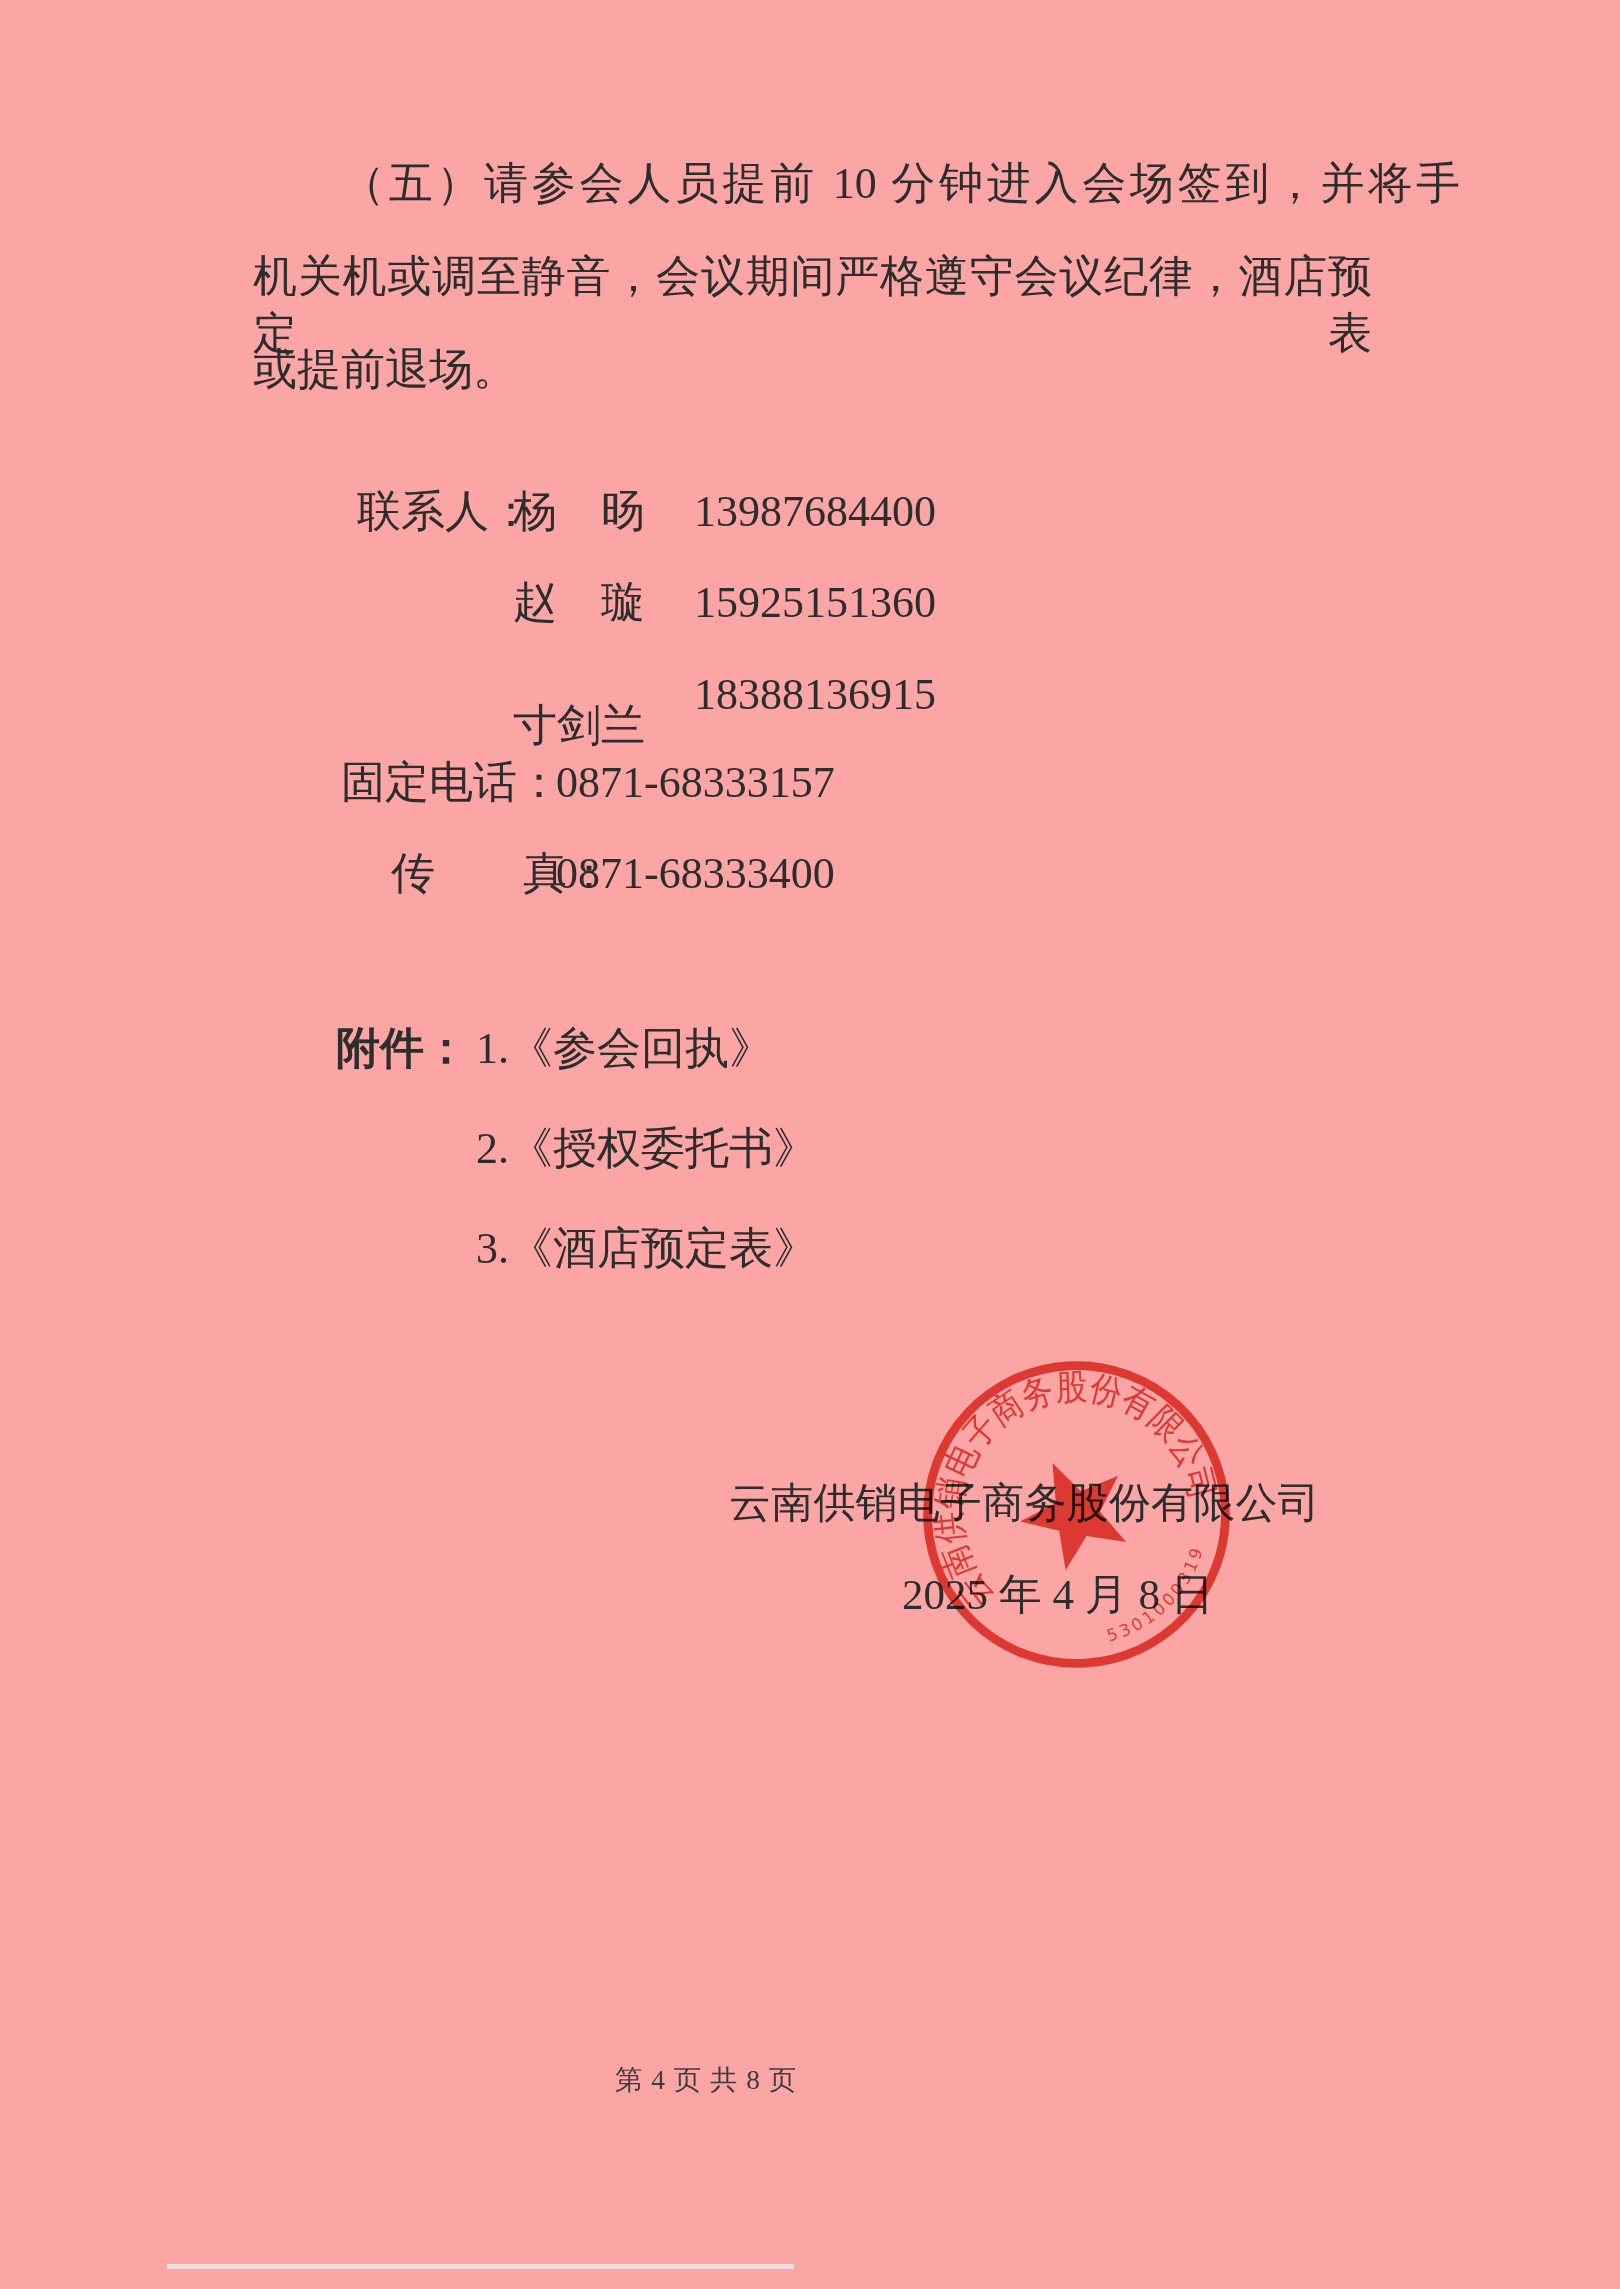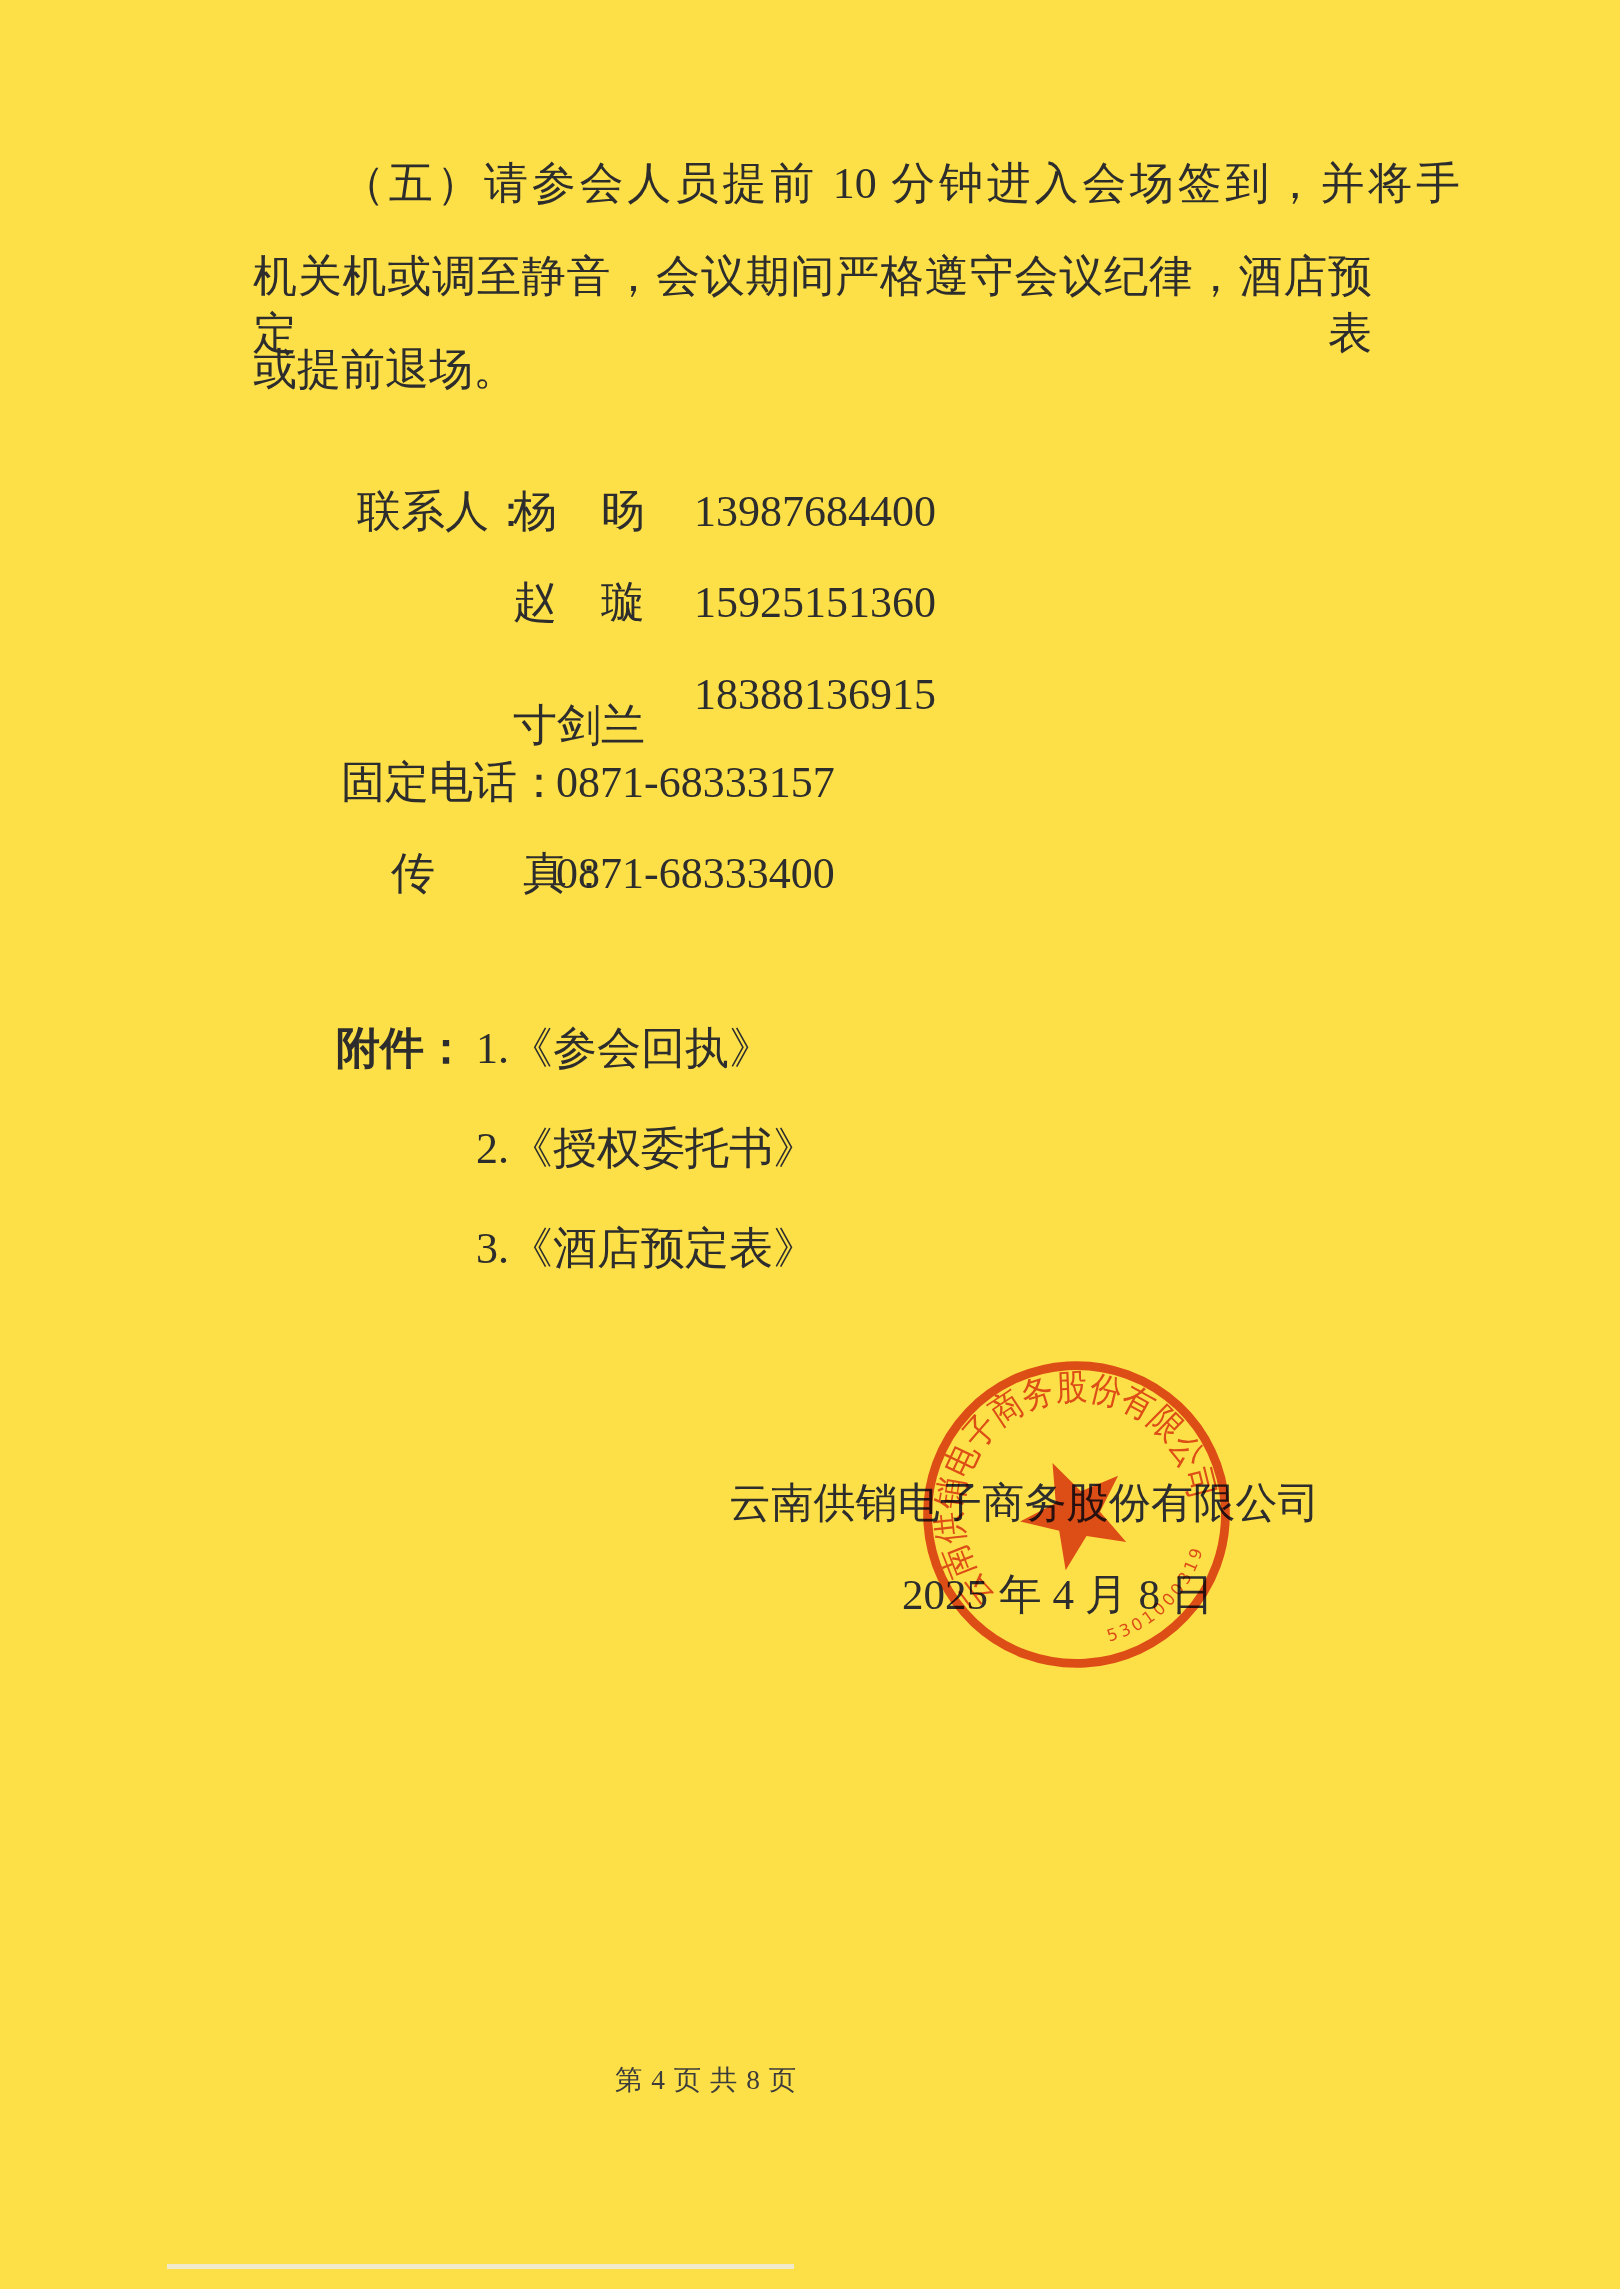--- a/index.html
+++ b/index.html
@@ -1,17 +1,17 @@
 <!DOCTYPE html>
 <html><head>
 <meta charset="utf-8">
 <style>
   html,body{margin:0;padding:0;background:#9b9b9b;}
   .page{
-    position:relative;width:1620px;height:2290px;background:#fde047;
+    position:relative;width:1620px;height:2290px;background:#fca5a5;
     font-family:"Liberation Serif","DejaVu Serif",serif;color:#2d2d2d;overflow:hidden;
   }
   .abs{position:absolute;white-space:pre;}
   .body-line{font-size:44px;line-height:57px;letter-spacing:0px;white-space:normal;}
   .just{text-align:justify;text-align-last:justify;}
   .indent{padding-left:88px;}
   .cjk{font-size:44px;line-height:55px;}
   .bold{font-weight:bold;}
   .footer{font-size:27.4px;color:#3c3c3c;letter-spacing:1px;}
   .company-line{font-size:42px;letter-spacing:0.2px;}

